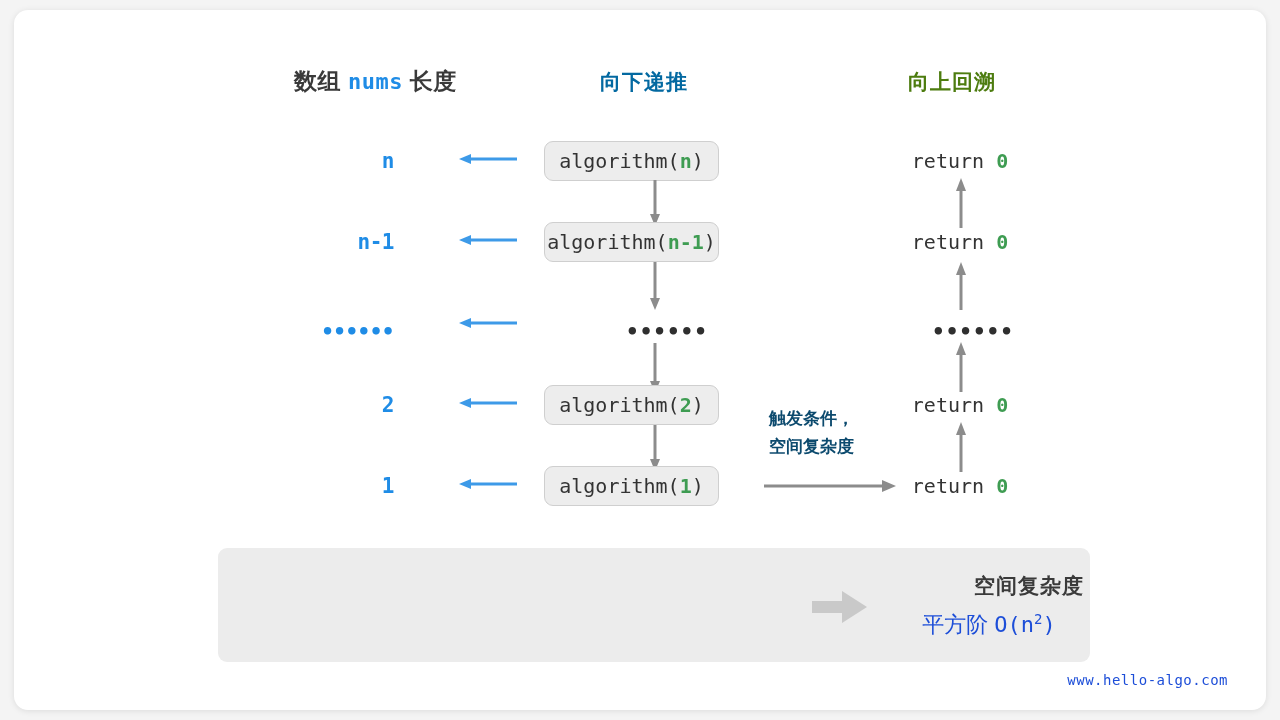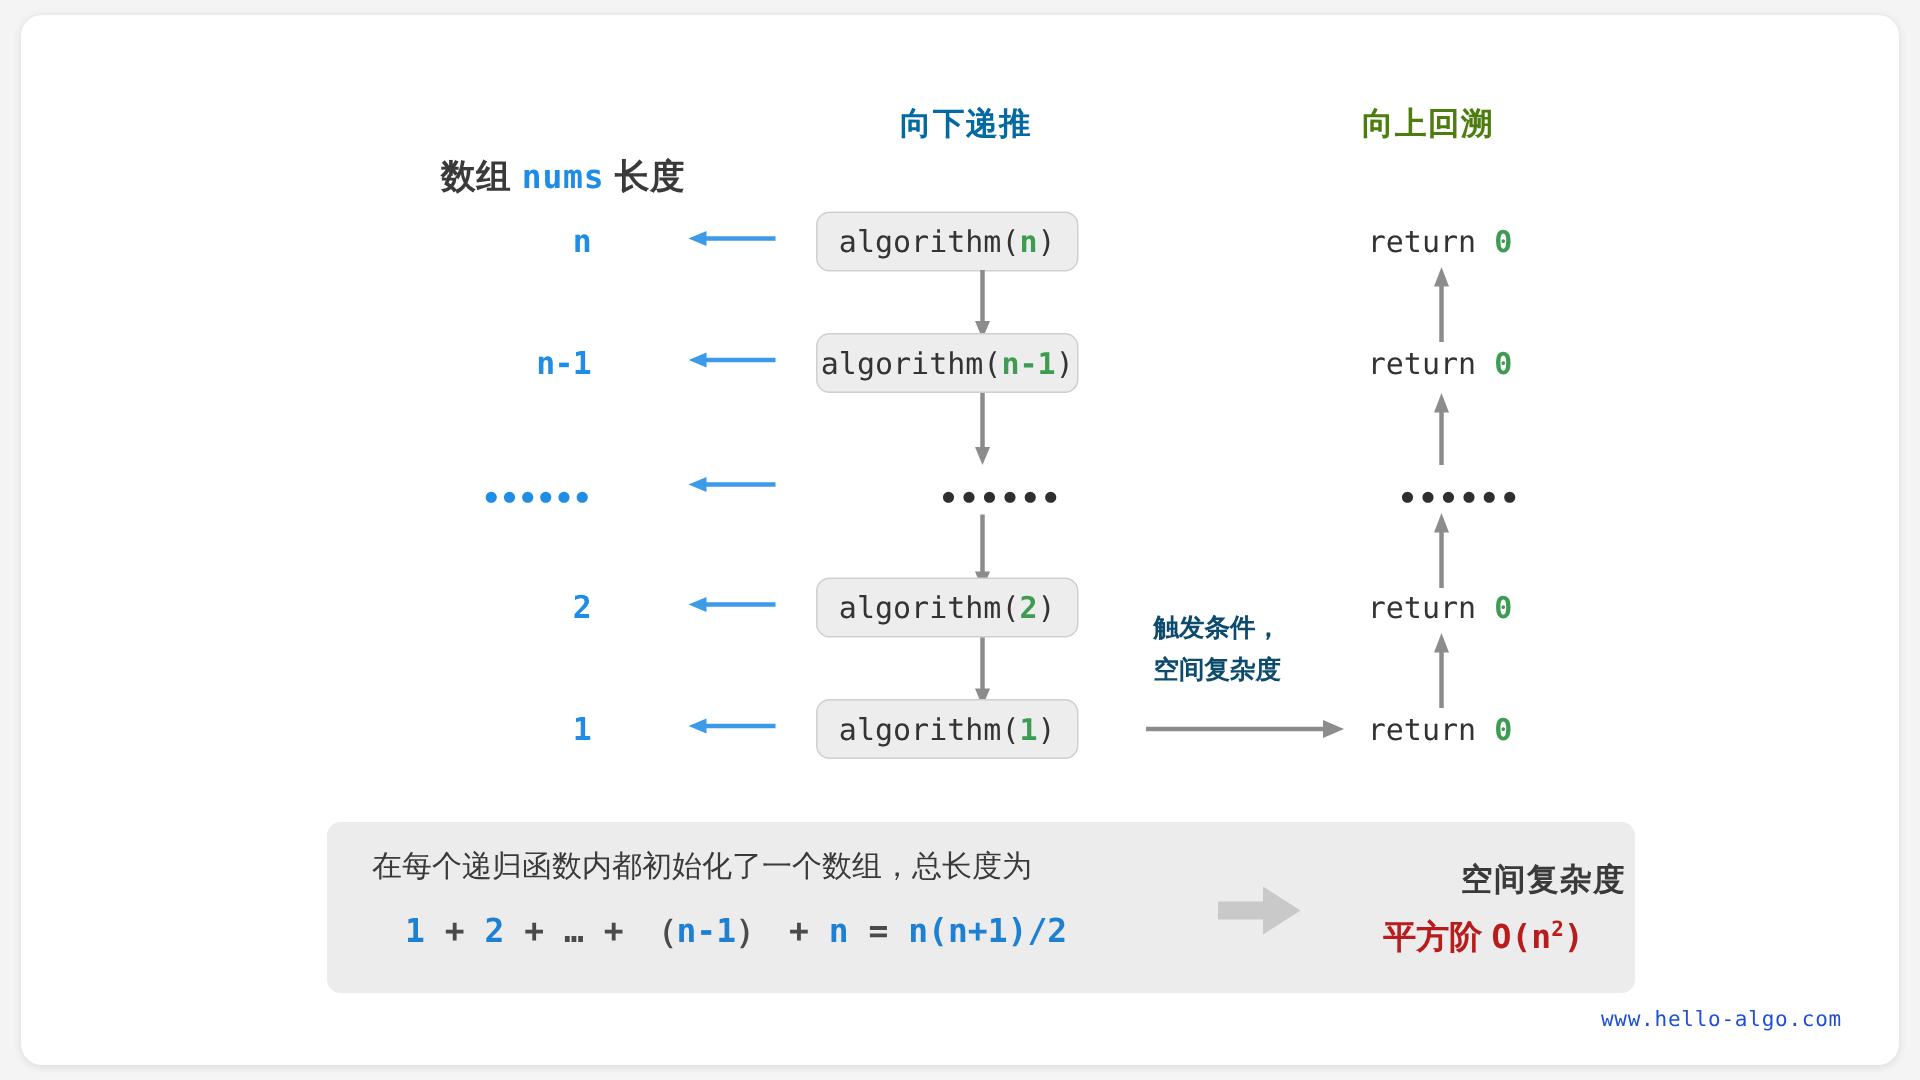--- a/index.html
+++ b/index.html
@@ -35,21 +35,20 @@
     position: absolute;
     font-weight: bold;
     white-space: nowrap;
   }
   .hdr-left {
     left: 280px;
     top: 56px;
     font-size: 23px;
     color: #3a3a3a;
     letter-spacing: 0.5px;
-    margin-top: 36px;
   }
   .hdr-left .mono-blue {
     font-family: "DejaVu Sans Mono", "Liberation Mono", monospace;
     color: #1f8ce6;
     font-weight: bold;
     font-size: 22px;
   }
   .hdr-mid {
     left: 586px;
     top: 58px;
@@ -192,22 +191,22 @@
     letter-spacing: 1px;
     white-space: nowrap;
   }
   .cx-value {
     position: absolute;
     left: 880px;
     top: 600px;
     width: 190px;
     text-align: center;
     font-size: 22px;
-    font-weight: bold;
-    color: #b91c1c;
+    font-weight: normal;
+    color: #1d4ed8;
     white-space: nowrap;
   }
   .cx-value .mono {
     font-family: "DejaVu Sans Mono", "Liberation Mono", monospace;
   }
   .cx-value sup { font-size: 14px; }
 
   
   .watermark {
     position: absolute;
@@ -375,34 +374,20 @@
     </div>
 
     <div style="position:absolute; left:750px; top:468px;">
       <svg width="134" height="16" viewBox="0 0 134 16">
         <line x1="0" y1="8" x2="120" y2="8" stroke="#8c8c8c" stroke-width="3"></line>
         <polygon points="132,8 118,2 118,14" fill="#8c8c8c"></polygon>
       </svg>
     </div>
 
     <div class="info">
-      <div class="info-text">在每个递归函数内都初始化了一个数组，总长度为</div>
-      <div class="info-formula">
-        <span class="b">1</span>
-        <span class="op">+</span>
-        <span class="b">2</span>
-        <span class="op">+</span>
-        <span class="op">…</span>
-        <span class="op">+</span>
-        <span class="op">（</span><span class="b">n-1</span><span class="op">）</span>
-        <span class="op">+</span>
-        <span class="b">n</span>
-        <span class="op">=</span>
-        <span class="b">n(n+1)/2</span>
-      </div>
     </div>
 
     <div class="block-arrow">
       <svg width="56" height="34" viewBox="0 0 56 34">
         <polygon points="0,11 30,11 30,1 55,17 30,33 30,23 0,23" fill="#c9c9c9"></polygon>
       </svg>
     </div>
 
     <div class="cx-title">空间复杂度</div>
     <div class="cx-value">

